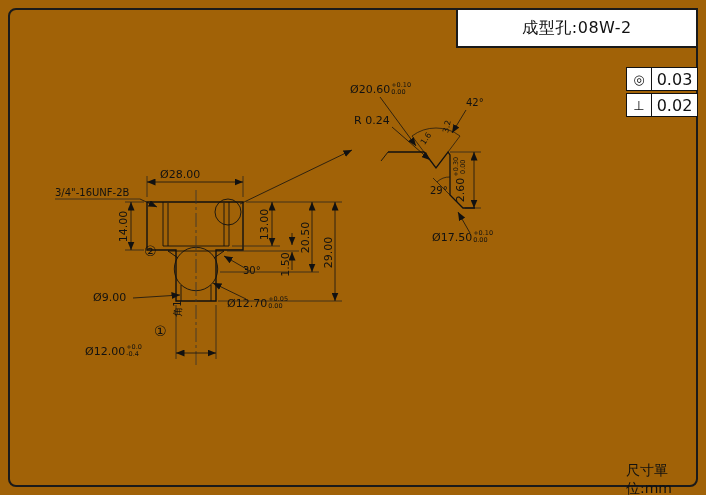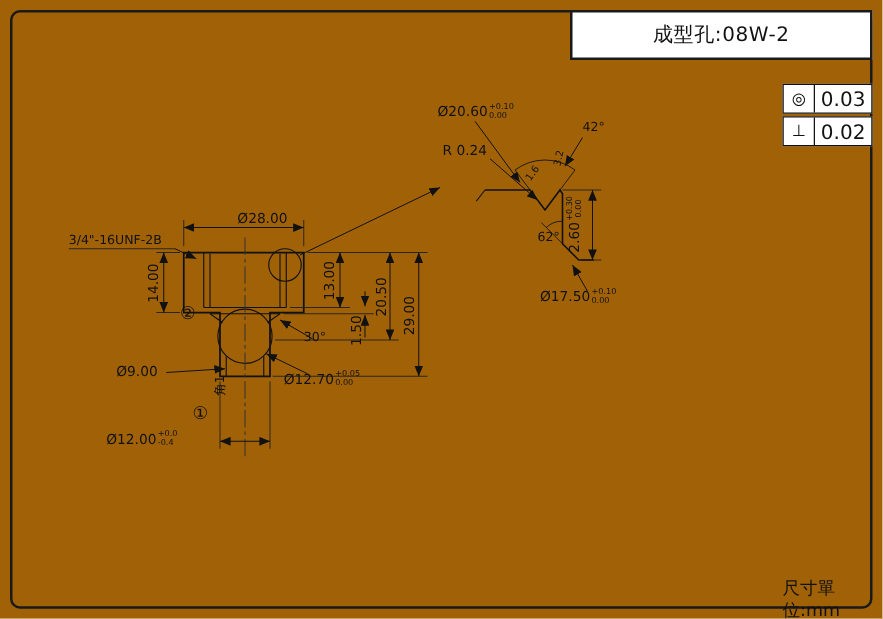--- a/index.html
+++ b/index.html
@@ -126,21 +126,21 @@
     <span class="sym">◎</span>
     <span class="val">0.03</span>
   </div>
   <div class="tolbox" style="top:93px;">
     <span class="sym">⊥</span>
     <span class="val">0.02</span>
   </div>
 
   <div class="unit-note">尺寸單位:mm</div>
 
-  <div class="lbl" style="left:160px;top:168px;width:70px;text-align:right">Ø28.00</div>
+  <div class="lbl" style="left:160px;top:168px;width:70px;text-align:left">Ø28.00</div>
 
   <div class="lbl sm" style="left:55px;top:186px">3/4"-16UNF-2B</div>
 
   <div class="lbl rot" style="left:103px;top:220px;width:40px">14.00</div>
 
   <div class="lbl rot" style="left:244px;top:218px;width:40px">13.00</div>
 
   <div class="lbl rot" style="left:267px;top:258px;width:36px">1.50</div>
 
   <div class="lbl rot" style="left:285px;top:231px;width:40px">20.50</div>
@@ -181,21 +181,21 @@
   </div>
 
   <div class="lbl sm" style="left:466px;top:96px">42°</div>
 
   <div class="lbl" style="left:354px;top:114px">R 0.24</div>
 
   <div class="lbl xs rot55" style="left:417px;top:134px;width:18px">1.6</div>
 
   <div class="lbl xs rot78" style="left:438px;top:122px;width:18px">3.2</div>
 
-  <div class="lbl sm" style="left:430px;top:184px">62°</div>
+  <div class="lbl sm" style="left:430px;top:184px">29°</div>
 
   <div class="lbl rot dimtol" style="left:432px;top:172px;width:56px;justify-content:center">
     <span>2.60</span>
     <span class="tolstack">
       <i>+0.30</i>
         <i>0.00</i>
     </span>
   </div>
 
   <div class="lbl dimtol" style="left:432px;top:230px">

